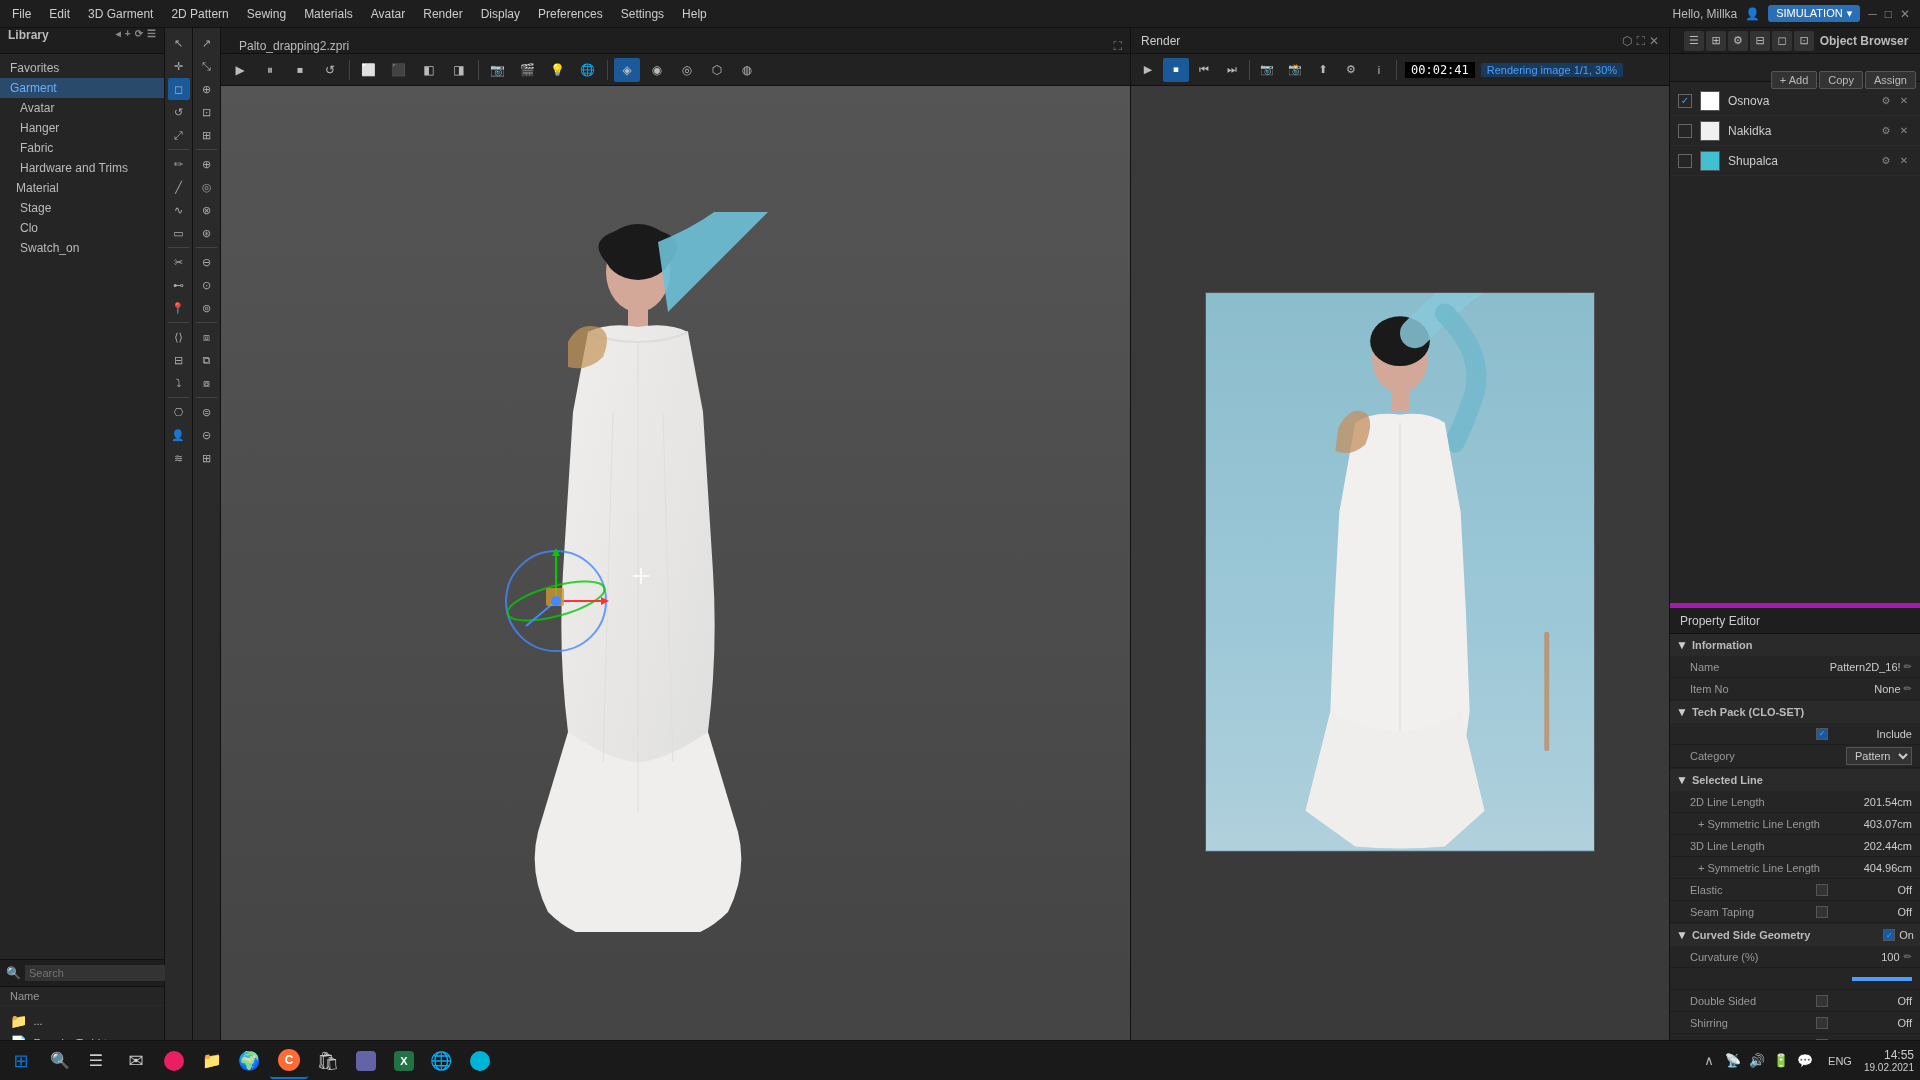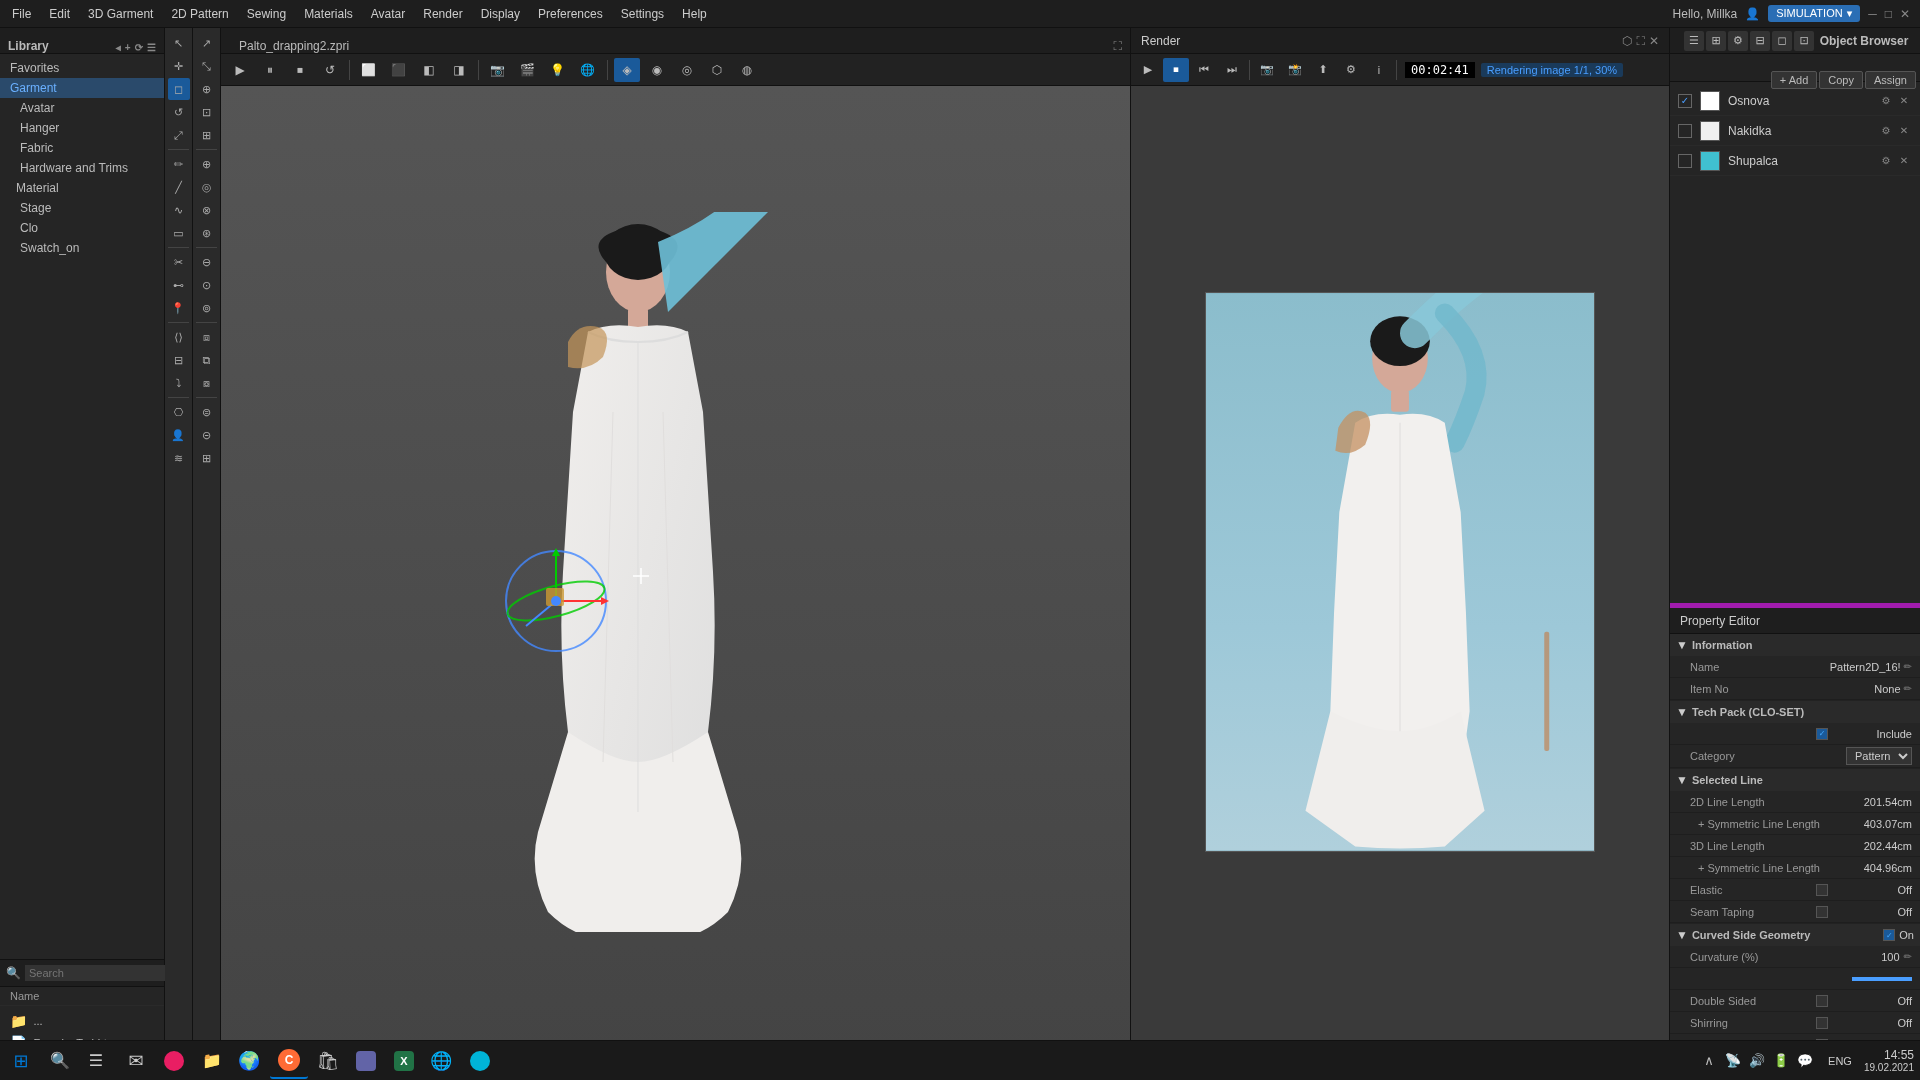--- a/index.html
+++ b/index.html
@@ -17,21 +17,21 @@
 
     
     .main-layout { display: flex; width: 100%; height: calc(100% - 28px); }
 
     
     .library-panel {
       width: 165px; min-width: 165px; background: #252525; border-right: 1px solid #111;
       display: flex; flex-direction: column;
     }
     .panel-header {
-      height: 26px; background: #1e1e1e; display: flex; align-items: flex-end; justify-content: space-between;
+      height: 26px; background: #1e1e1e; display: flex; align-items: flex-start; justify-content: space-between;
       padding: 0 8px; border-bottom: 1px solid #111; font-size: 12px; color: #bbb; font-weight: bold;
     }
     .panel-header-icons { display: flex; gap: 4px; }
     .small-icon { font-size: 10px; color: #888; cursor: pointer; }
 
     .library-tree { padding: 4px 0; flex: 1; overflow-y: auto; }
     .tree-item {
       padding: 3px 10px; cursor: pointer; font-size: 12px; color: #bbb;
     }
     .tree-item.active { background: #2a4a6b; color: #6ab0ff; }

